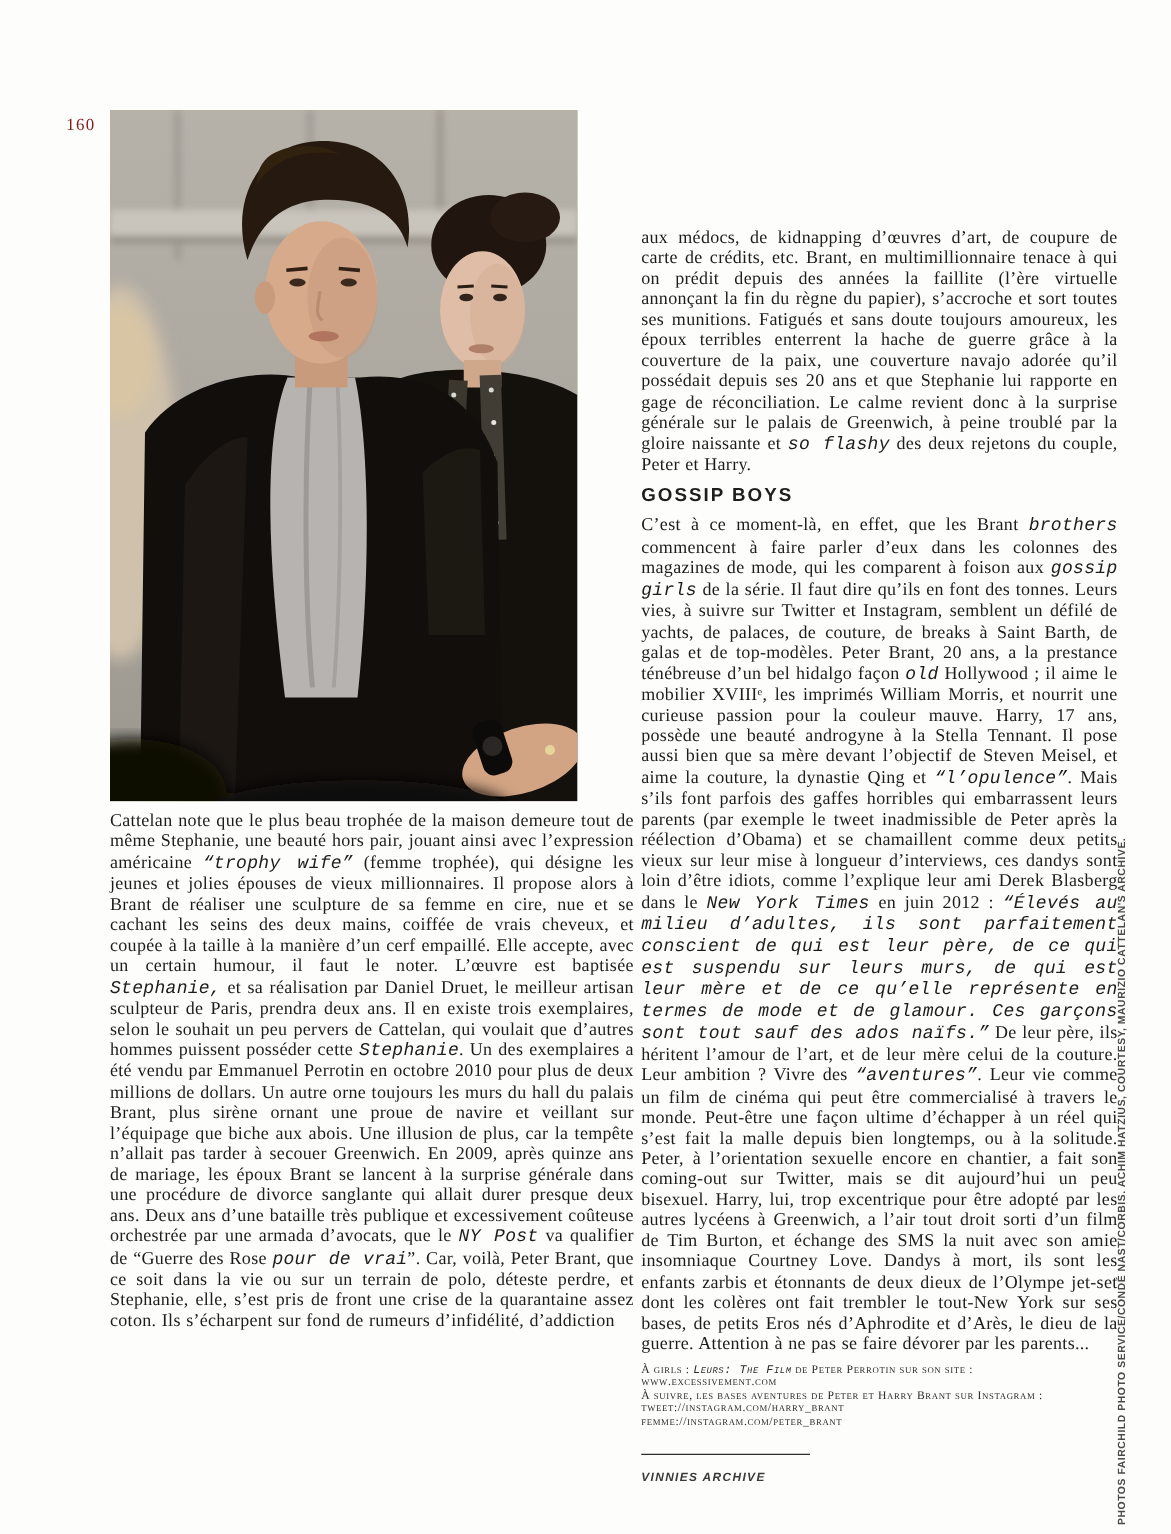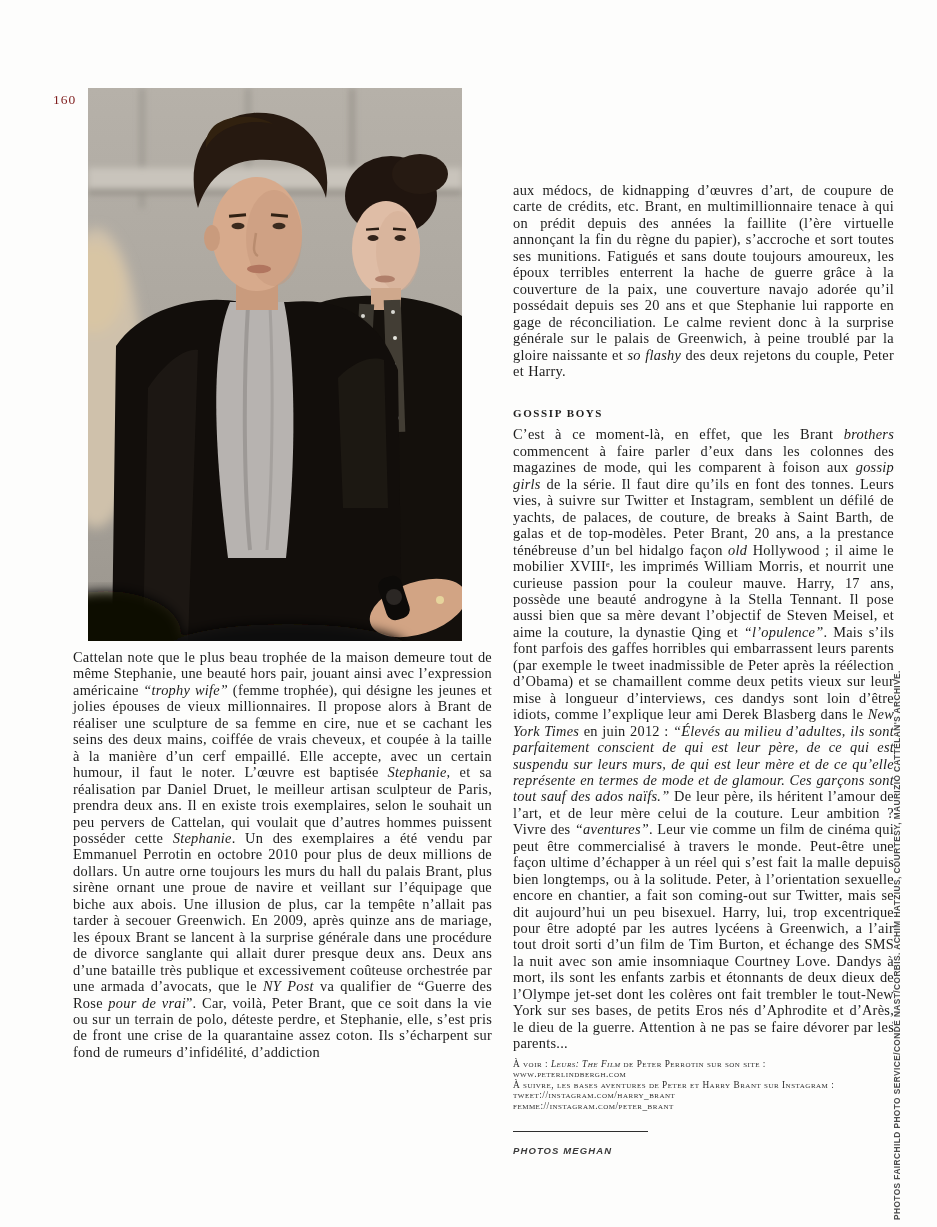--- a/index.html
+++ b/index.html
@@ -13,27 +13,27 @@
   }
   .photo {
     position:absolute; left:88px; top:88px; width:374px; height:553px;
     overflow:hidden; background:#a9a49c;
   }
   .photo svg { display:block; }
   .col {
     text-align:justify; font-size:14.4px; line-height:16.45px;
     letter-spacing:0.25px; color:#1c1c1c; word-spacing:0.5px;
   }
-  .col .it, .it { font-style:italic; }
-  .left-col { position:absolute; left:73px; top:649px; width:419px; }
+  .col .it, .it { font-style:italic;font-family:Liberation Mono, monospace; }
+  .left-col { position:absolute; left:88px; top:649px; width:419px; }
   .right-col { position:absolute; left:513px; top:182px; width:381px; }
   .section-heading {
-    font-family:Liberation Serif, serif; font-weight:bold;
-    font-size:11px; letter-spacing:1.6px; color:#1e1e1e;
-    margin:28px 0 7px 0;
+    font-family:Liberation Sans, sans-serif; font-weight:bold;
+    font-size:15px; letter-spacing:1.6px; color:#1e1e1e;
+    margin:8px 0 7px 0;
   }
   .links-block {
     margin-top:7px; font-variant:small-caps; font-size:9.3px;
     line-height:10.6px; letter-spacing:0.5px; color:#2b2b2b;
   }
   .links-block .line { white-space:nowrap; }
   .byline-divider {
     width:135px; border:0; border-top:1.3px solid #2e2e2e;
     margin:19px 0 13px 0;
   }
@@ -158,23 +158,23 @@
 
 <div class="col left-col">
   <span><span>Cattelan note que le plus beau trophée de la maison demeure tout de même Stephanie, une beauté hors pair, jouant ainsi avec l’expression américaine </span><span class="it">“trophy wife”</span><span> (femme trophée), qui désigne les jeunes et jolies épouses de vieux millionnaires. Il propose alors à Brant de réaliser une sculpture de sa femme en cire, nue et se cachant les seins des deux mains, coiffée de vrais cheveux, et coupée à la taille à la manière d’un cerf empaillé. Elle accepte, avec un certain humour, il faut le noter. L’œuvre est baptisée </span><span class="it">Stephanie,</span><span> et sa réalisation par Daniel Druet, le meilleur artisan sculpteur de Paris, prendra deux ans. Il en existe trois exemplaires, selon le souhait un peu pervers de Cattelan, qui voulait que d’autres hommes puissent posséder cette </span><span class="it">Stephanie</span><span>. Un des exemplaires a été vendu par Emmanuel Perrotin en octobre 2010 pour plus de deux millions de dollars. Un autre orne toujours les murs du hall du palais Brant, plus sirène ornant une proue de navire et veillant sur l’équipage que biche aux abois. Une illusion de plus, car la tempête n’allait pas tarder à secouer Greenwich. En 2009, après quinze ans de mariage, les époux Brant se lancent à la surprise générale dans une procédure de divorce sanglante qui allait durer presque deux ans. Deux ans d’une bataille très publique et excessivement coûteuse orchestrée par une armada d’avocats, que le </span><span class="it">NY Post</span><span> va qualifier de “Guerre des Rose </span><span class="it">pour de vrai</span><span>”. Car, voilà, Peter Brant, que ce soit dans la vie ou sur un terrain de polo, déteste perdre, et Stephanie, elle, s’est pris de front une crise de la quarantaine assez coton. Ils s’écharpent sur fond de rumeurs d’infidélité, d’addiction</span></span>
 </div>
 
 <div class="right-col">
   <div class="col" style="width:381px"><span>aux médocs, de kidnapping d’œuvres d’art, de coupure de carte de crédits, etc. Brant, en multimillionnaire tenace à qui on prédit depuis des années la faillite (l’ère virtuelle annonçant la fin du règne du papier), s’accroche et sort toutes ses munitions. Fatigués et sans doute toujours amoureux, les époux terribles enterrent la hache de guerre grâce à la couverture de la paix, une couverture navajo adorée qu’il possédait depuis ses 20 ans et que Stephanie lui rapporte en gage de réconciliation. Le calme revient donc à la surprise générale sur le palais de Greenwich, à peine troublé par la gloire naissante et </span><span class="it">so flashy</span><span> des deux rejetons du couple, Peter et Harry.</span></div>
   <div class="section-heading">GOSSIP BOYS</div>
   <div class="col" style="width:381px"><span>C’est à ce moment-là, en effet, que les Brant </span><span class="it">brothers</span><span> commencent à faire parler d’eux dans les colonnes des magazines de mode, qui les comparent à foison aux </span><span class="it">gossip girls</span><span> de la série. Il faut dire qu’ils en font des tonnes. Leurs vies, à suivre sur Twitter et Instagram, semblent un défilé de yachts, de palaces, de couture, de breaks à Saint Barth, de galas et de top-modèles. Peter Brant, 20 ans, a la prestance ténébreuse d’un bel hidalgo façon </span><span class="it">old</span><span> Hollywood ; il aime le mobilier XVIIIᵉ, les imprimés William Morris, et nourrit une curieuse passion pour la couleur mauve. Harry, 17 ans, possède une beauté androgyne à la Stella Tennant. Il pose aussi bien que sa mère devant l’objectif de Steven Meisel, et aime la couture, la dynastie Qing et </span><span class="it">“l’opulence”</span><span>. Mais s’ils font parfois des gaffes horribles qui embarrassent leurs parents (par exemple le tweet inadmissible de Peter après la réélection d’Obama) et se chamaillent comme deux petits vieux sur leur mise à longueur d’interviews, ces dandys sont loin d’être idiots, comme l’explique leur ami Derek Blasberg dans le </span><span class="it">New York Times</span><span> en juin 2012 : </span><span class="it">“Élevés au milieu d’adultes, ils sont parfaitement conscient de qui est leur père, de ce qui est suspendu sur leurs murs, de qui est leur mère et de ce qu’elle représente en termes de mode et de glamour. Ces garçons sont tout sauf des ados naïfs.”</span><span> De leur père, ils héritent l’amour de l’art, et de leur mère celui de la couture. Leur ambition ? Vivre des </span><span class="it">“aventures”</span><span>. Leur vie comme un film de cinéma qui peut être commercialisé à travers le monde. Peut-être une façon ultime d’échapper à un réel qui s’est fait la malle depuis bien longtemps, ou à la solitude. Peter, à l’orientation sexuelle encore en chantier, a fait son coming-out sur Twitter, mais se dit aujourd’hui un peu bisexuel. Harry, lui, trop excentrique pour être adopté par les autres lycéens à Greenwich, a l’air tout droit sorti d’un film de Tim Burton, et échange des SMS la nuit avec son amie insomniaque Courtney Love. Dandys à mort, ils sont les enfants zarbis et étonnants de deux dieux de l’Olympe jet-set dont les colères ont fait trembler le tout-New York sur ses bases, de petits Eros nés d’Aphrodite et d’Arès, le dieu de la guerre. Attention à ne pas se faire dévorer par les parents...</span></div>
   <div class="links-block">
-    <div class="line"><span>À voir : </span><span class="it">Leurs: The Film</span><span> de Peter Perrotin sur son site :</span></div>
-    <div class="line"><span>www.peterlindbergh.com</span></div>
+    <div class="line"><span>À girls : </span><span class="it">Leurs: The Film</span><span> de Peter Perrotin sur son site :</span></div>
+    <div class="line"><span>www.excessivement.com</span></div>
     <div class="line"><span>À suivre, les bases aventures de Peter et Harry Brant sur Instagram :</span></div>
     <div class="line"><span>tweet://instagram.com/harry_brant</span></div>
     <div class="line"><span>femme://instagram.com/peter_brant</span></div>
   </div>
   <hr class="byline-divider">
-  <div class="byline">PHOTOS MEGHAN</div>
+  <div class="byline">VINNIES ARCHIVE</div>
 </div>
 
 <div class="photo-credit">PHOTOS FAIRCHILD PHOTO SERVICE/CONDÉ NAST/CORBIS. ACHIM HATZIUS, COURTESY, MAURIZIO CATTELAN'S ARCHIVE.</div>
 
 </body></html>

